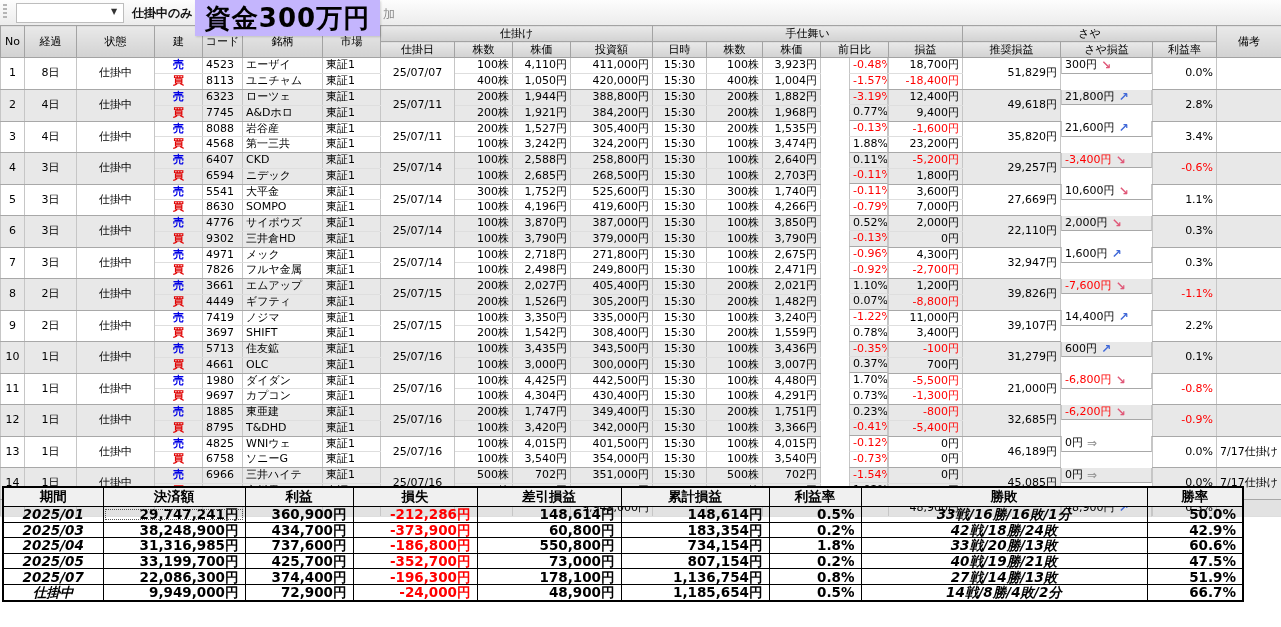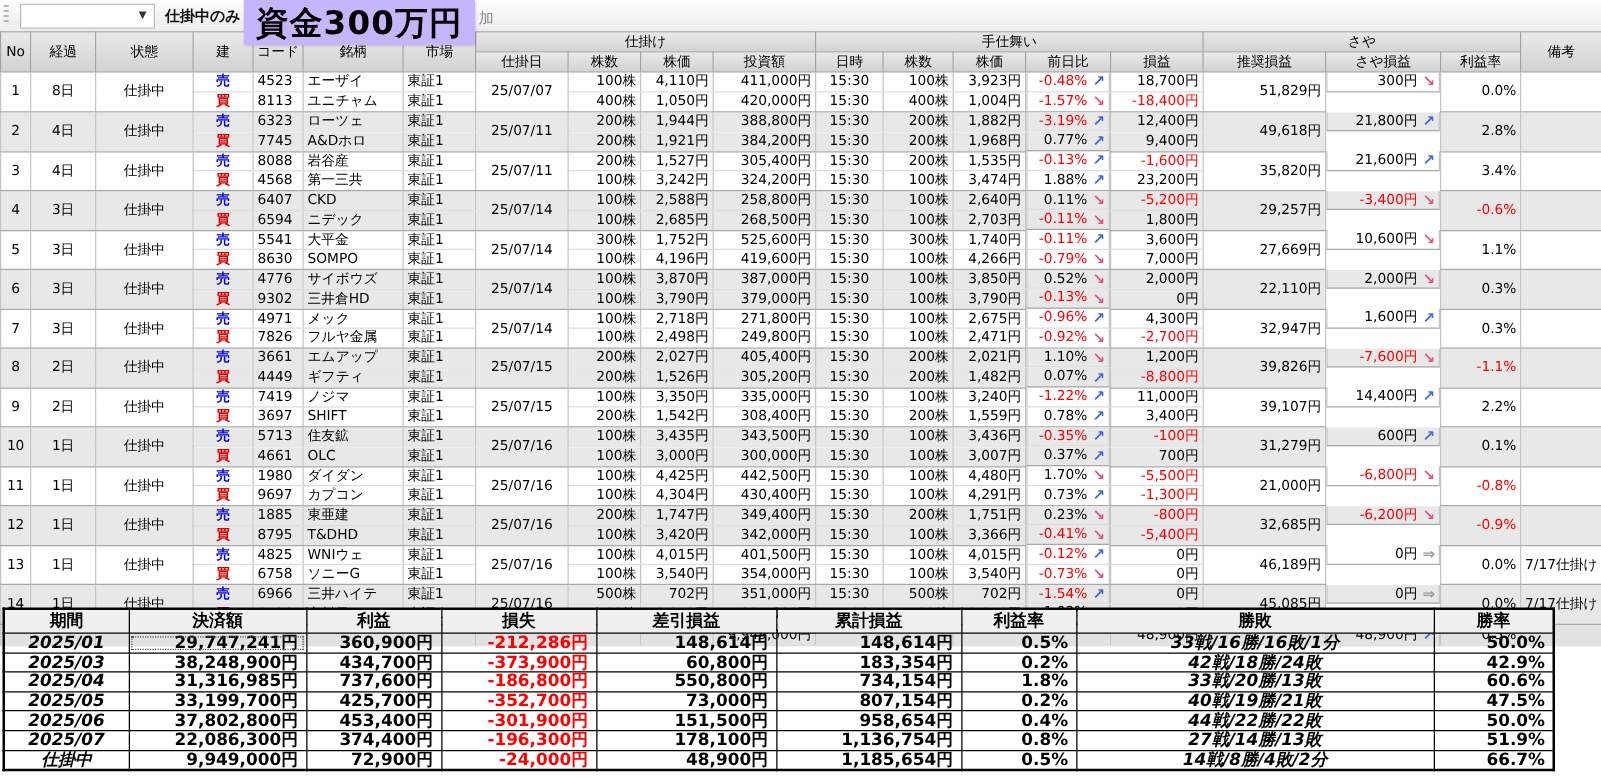--- a/index.html
+++ b/index.html
@@ -31,22 +31,22 @@
          font-weight:normal;padding:0;height:14px;overflow:hidden;white-space:nowrap;}
   .mt td{border-right:1px solid #c6c6c6;border-left:1px solid #c6c6c6;
          padding:0 3px;height:14.75px;line-height:14.5px;overflow:hidden;white-space:nowrap;}
   .mt tbody tr td{border-bottom:1px solid #dedede;}
   .mt tbody tr td.pe{border-bottom:1px solid #a8a8a8;}
   .alt{background:#e8e8e8;}
   .c{text-align:center;} .l{text-align:left;padding-left:5px;} .r{text-align:right;}
   .pl-cell{padding-right:12px;} .rec-cell{padding-right:14px;} .rate-cell{padding-right:24px;margin-top:40px;}
   .side{font-weight:bold;} .sell{color:#0000e6;} .buy{color:#e00000;}
   .neg{color:#ff0000;}
-  .flexr{display:flex;align-items:center;justify-content:flex-end;padding-right:14px;}
-  .flexr2{display:flex;align-items:center;justify-content:flex-end;padding-right:10px;}
+  .flexr{display:flex;align-items:center;justify-content:flex-start;padding-right:14px;margin-left:28px;}
+  .flexr2{display:flex;align-items:center;justify-content:flex-start;padding-right:10px;}
   .arr{font-weight:bold;font-size:12px;margin-left:4px;line-height:12px;}
   .arr.up{color:#4169d8;} .arr.down{color:#e05878;} .arr.flat{color:#9a9a9a;}
   .total-tr td{background:#e2e2e2;height:15px;border-bottom:1px solid #9a9a9a;border-top:1px solid #9a9a9a;}
 
   
   .st{position:absolute;left:2px;top:486px;border-collapse:collapse;table-layout:fixed;
       font-size:13.5px;font-weight:bold;}
   .st th{background:#f0f0f0;border:1px solid #000;height:16px;padding:0;white-space:nowrap;overflow:hidden;}
   .st td{border:1px solid #000;height:14.6px;line-height:14px;padding:0 6px;
          white-space:nowrap;overflow:hidden;}
@@ -843,31 +843,20 @@
         <td class="rr">33,199,700円</td>
         <td class="rr">425,700円</td>
         <td class="rr neg">-352,700円</td>
         <td class="rr">73,000円</td>
         <td class="rr">807,154円</td>
         <td class="rr">0.2%</td>
         <td class="cc">40戦/19勝/21敗</td>
         <td class="rr">47.5%</td>
       </tr>
       <tr>
-        <td class="cc">2025/06</td>
-        <td class="rr">37,802,800円</td>
-        <td class="rr">453,400円</td>
-        <td class="rr neg">-301,900円</td>
-        <td class="rr">151,500円</td>
-        <td class="rr">958,654円</td>
-        <td class="rr">0.4%</td>
-        <td class="cc">44戦/22勝/22敗</td>
-        <td class="rr">50.0%</td>
-      </tr>
-      <tr>
         <td class="cc">2025/07</td>
         <td class="rr">22,086,300円</td>
         <td class="rr">374,400円</td>
         <td class="rr neg">-196,300円</td>
         <td class="rr">178,100円</td>
         <td class="rr">1,136,754円</td>
         <td class="rr">0.8%</td>
         <td class="cc">27戦/14勝/13敗</td>
         <td class="rr">51.9%</td>
       </tr>

